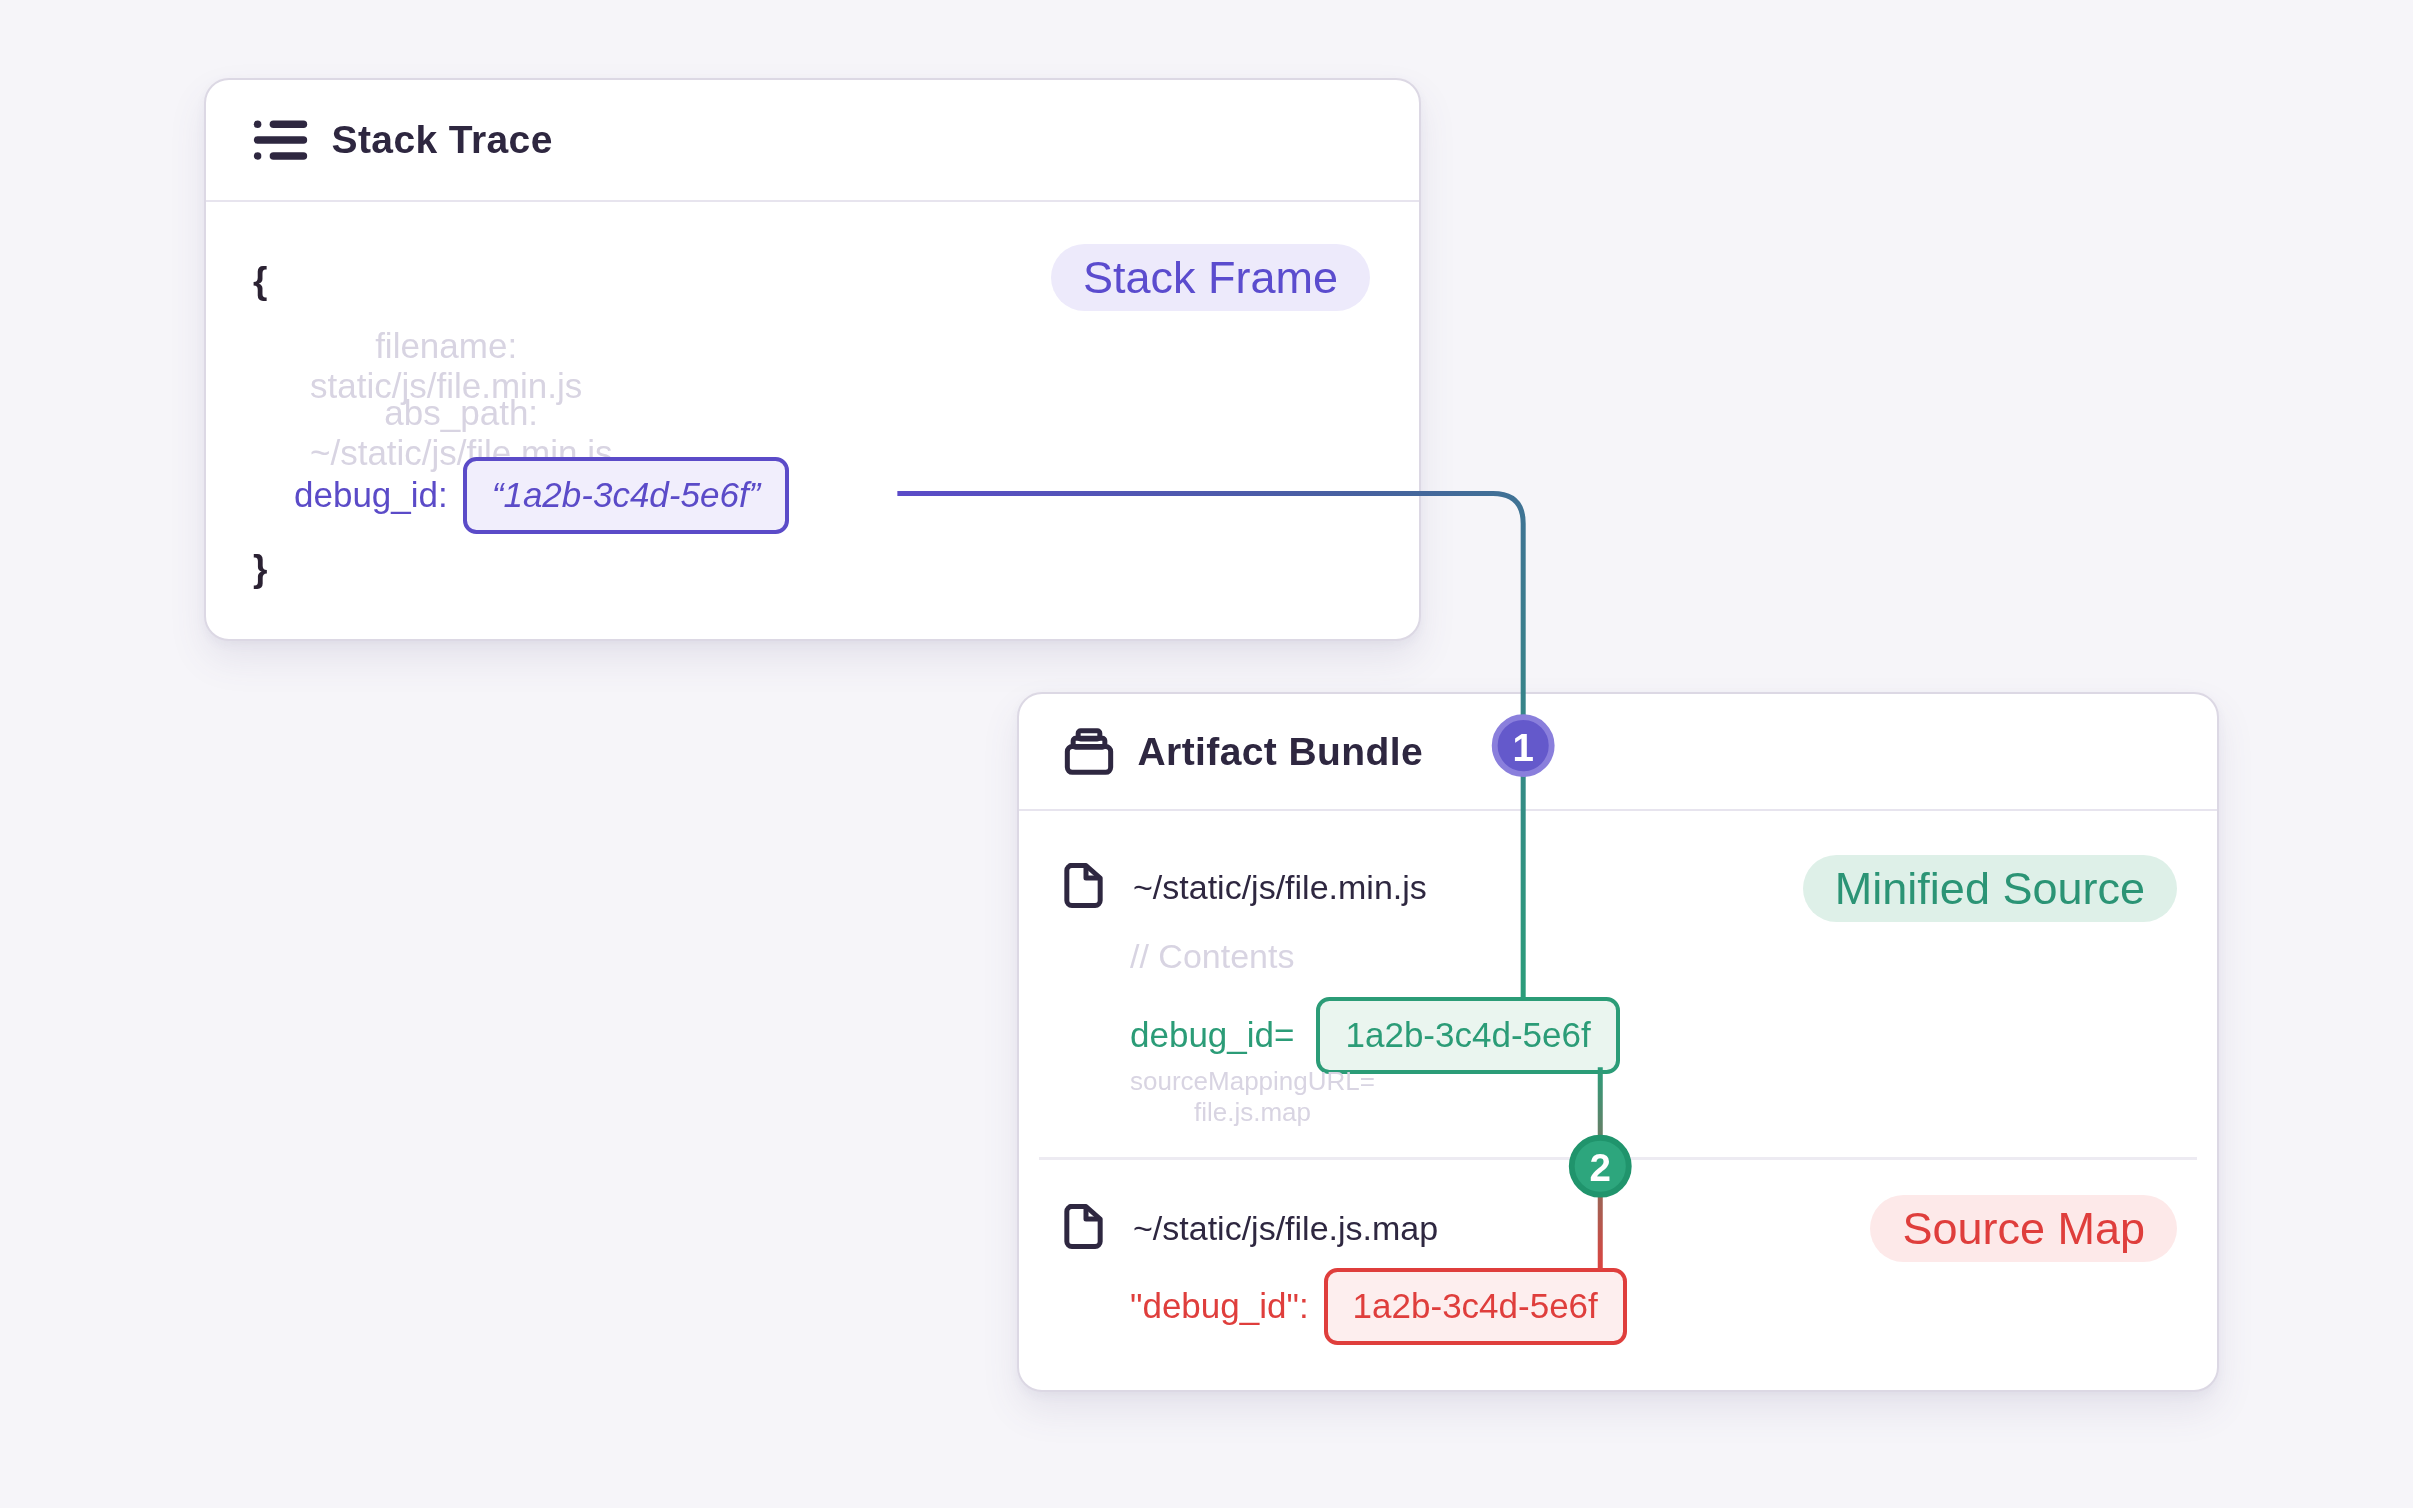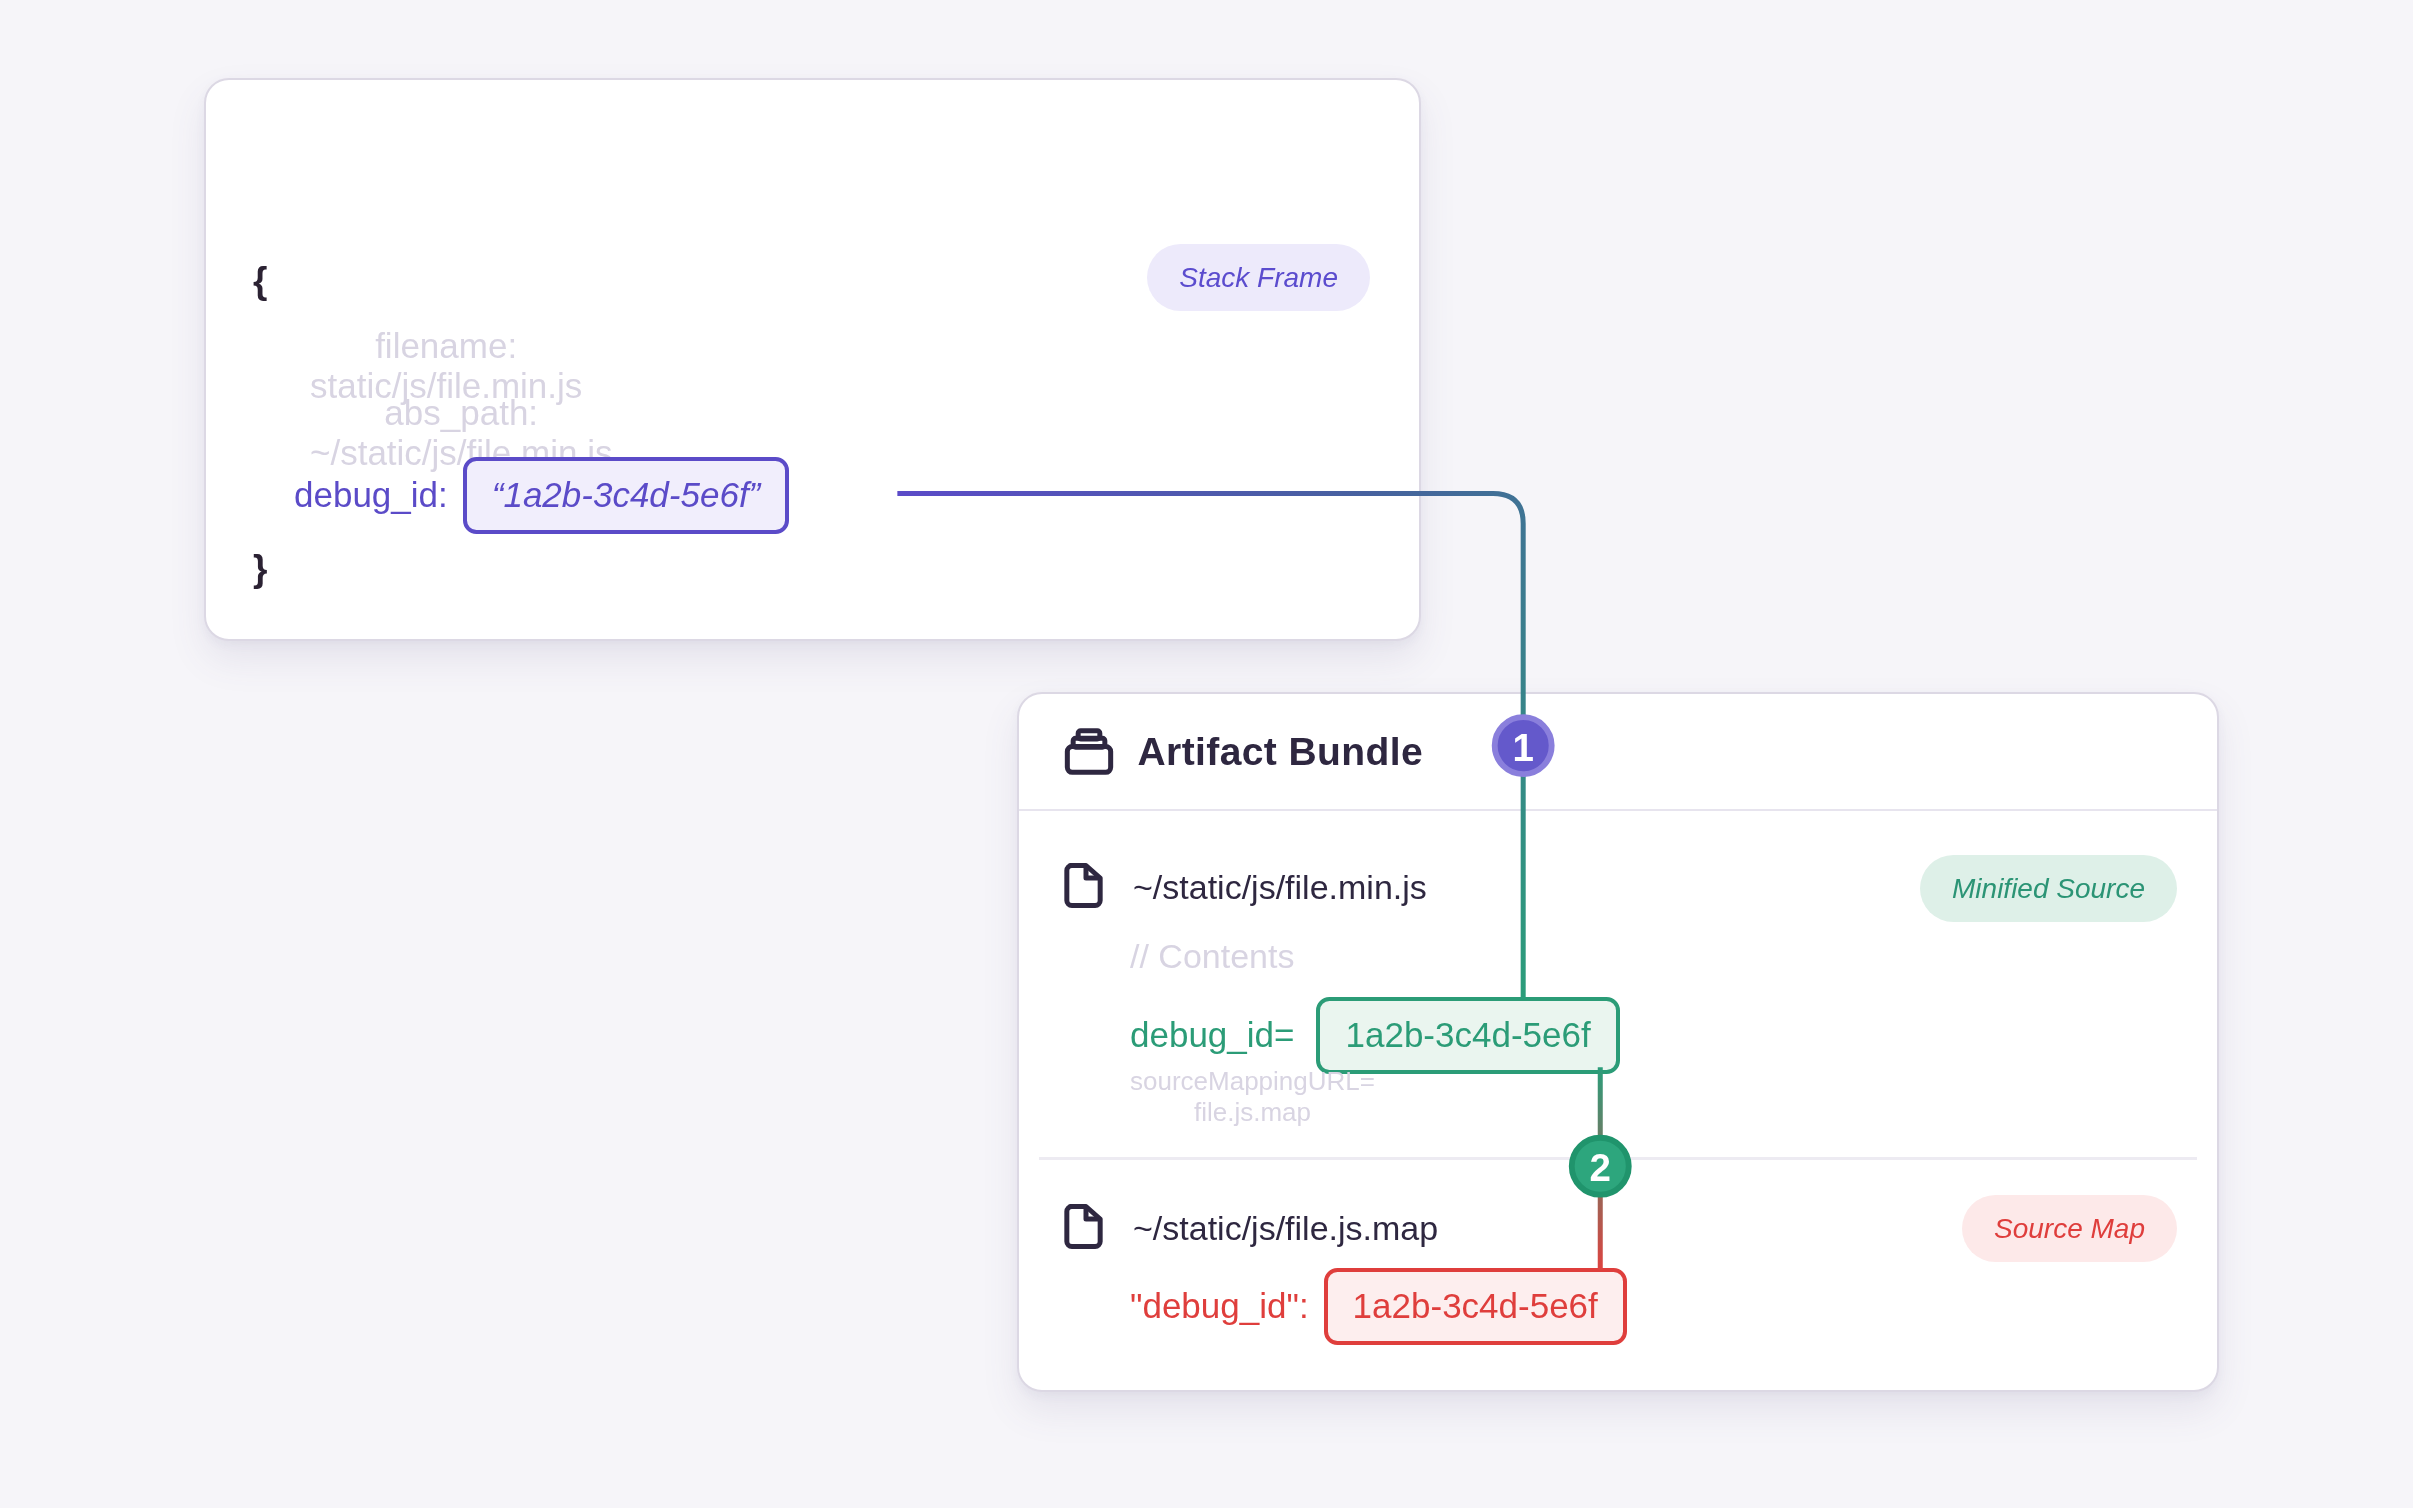--- a/index.html
+++ b/index.html
@@ -39,39 +39,51 @@
   .vb-green{border-color:#2b9c77;background:#eaf5ef;color:#2b9c77;margin-left:22px;}
   .vb-red{border-color:#df3e3c;background:#fdeeee;color:#df3e3c;margin-left:15px;}
 
   .key-purple{color:#5b4bc8;}
   .key-green{color:#2b9c77;}
   .key-red{color:#df3e3c;}
 
   .pill{
     position:absolute;display:flex;align-items:center;
     height:67px;padding:0 32px;border-radius:37px;
-    font-size:28px;white-space:nowrap;font-style:italic;
+    font-size:45px;white-space:nowrap;
   }
   .pill-purple{background:#edeafb;color:#5b4cce;}
   .pill-green{background:#def0e8;color:#2b9475;}
   .pill-red{background:#fde9e9;color:#df3e3c;}
 
   .file-row{position:absolute;height:70px;display:flex;align-items:center;gap:30px;}
   .file-name{font-size:34px;color:#2e2740;white-space:nowrap;}
   .divider{position:absolute;height:2.5px;background:#edebf2;}
 
   .connector-layer{position:absolute;left:0;top:0;pointer-events:none;}
   .step-num{font-size:46px;font-weight:700;fill:#ffffff;}
 </style>
 </head>
 <body>
 
 <div class="stage">
 
   <section class="card" style="left:204px;top:78px;width:1213px;height:559px;">
+    <div class="card-header" style="height:120px;">
+      <span class="hdr-icon">
+        <svg width="55" height="47" viewBox="0 0 66 56" fill="none">
+          <rect x="1" y="4" width="9" height="9" rx="4.5" fill="#2e2740"></rect>
+          <rect x="20" y="4" width="45" height="9" rx="4.5" fill="#2e2740"></rect>
+          <rect x="1" y="23" width="64" height="9" rx="4.5" fill="#2e2740"></rect>
+          <rect x="1" y="42" width="9" height="9" rx="4.5" fill="#2e2740"></rect>
+          <rect x="20" y="42" width="45" height="9" rx="4.5" fill="#2e2740"></rect>
+        </svg>
+      </span>
+      <span class="card-title">Stack Trace</span>
+    </div>
 
     <div class="pill pill-purple" style="right:49px;top:164px;">Stack Frame</div>
 
     <div class="code-line brace" style="left:47px;top:166px;">{</div>
 
     <div class="code-line muted" style="left:104px;top:246px;">
       <span>filename:</span>
         <span class="kv-gap"></span>
         <span>static/js/file.min.js</span>
     </div>

